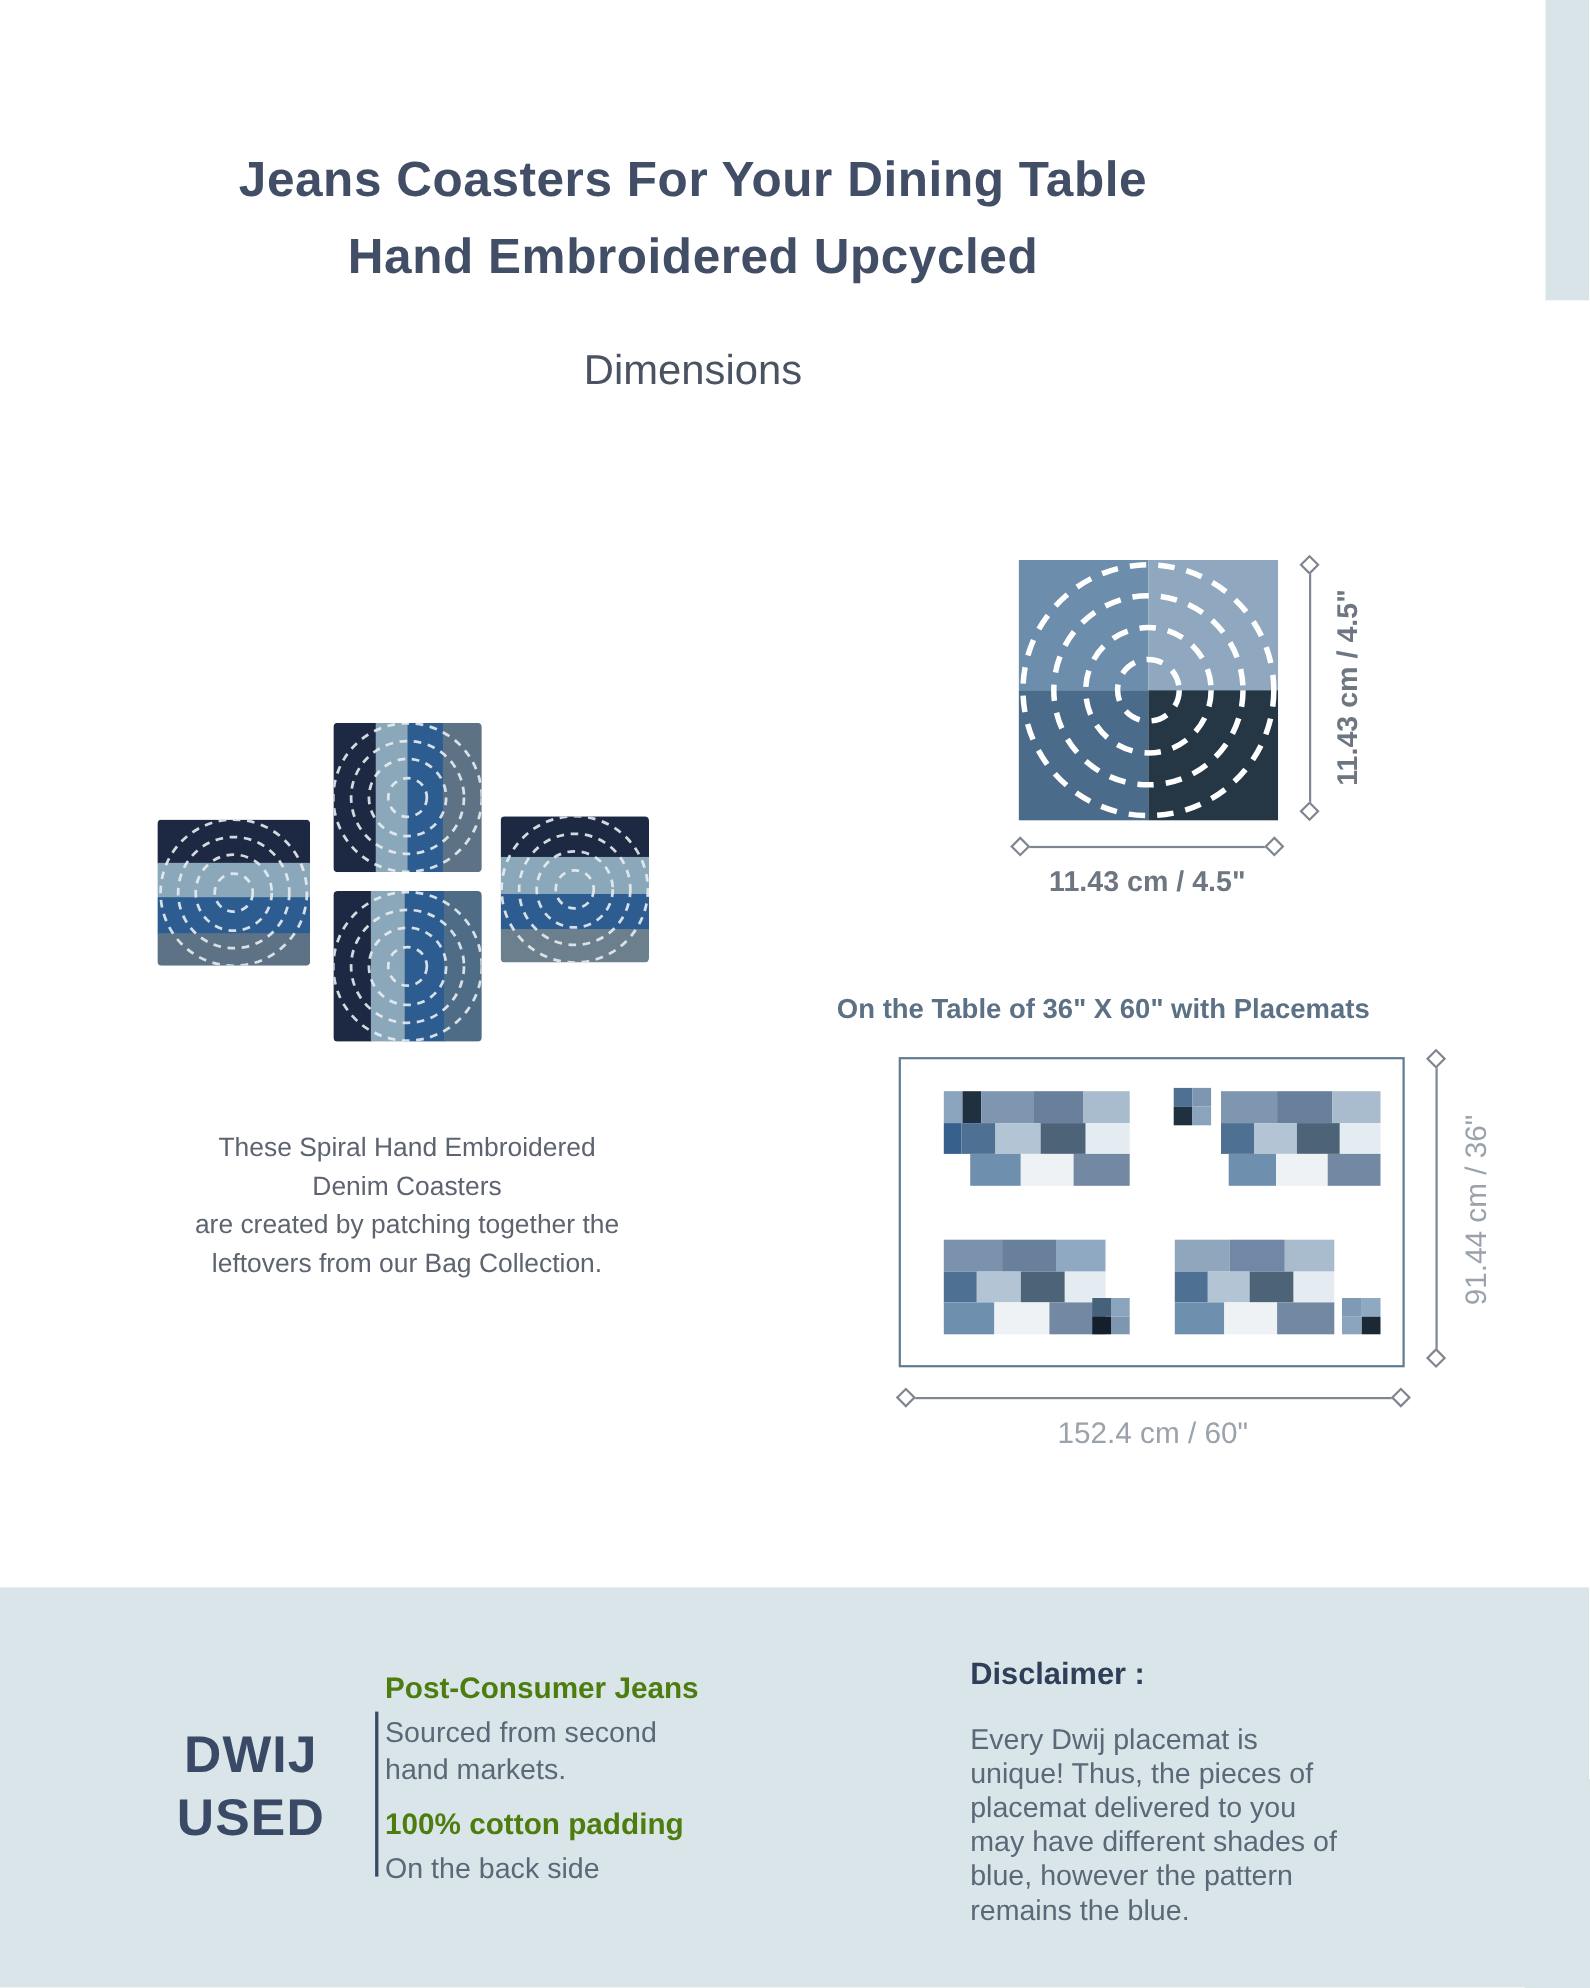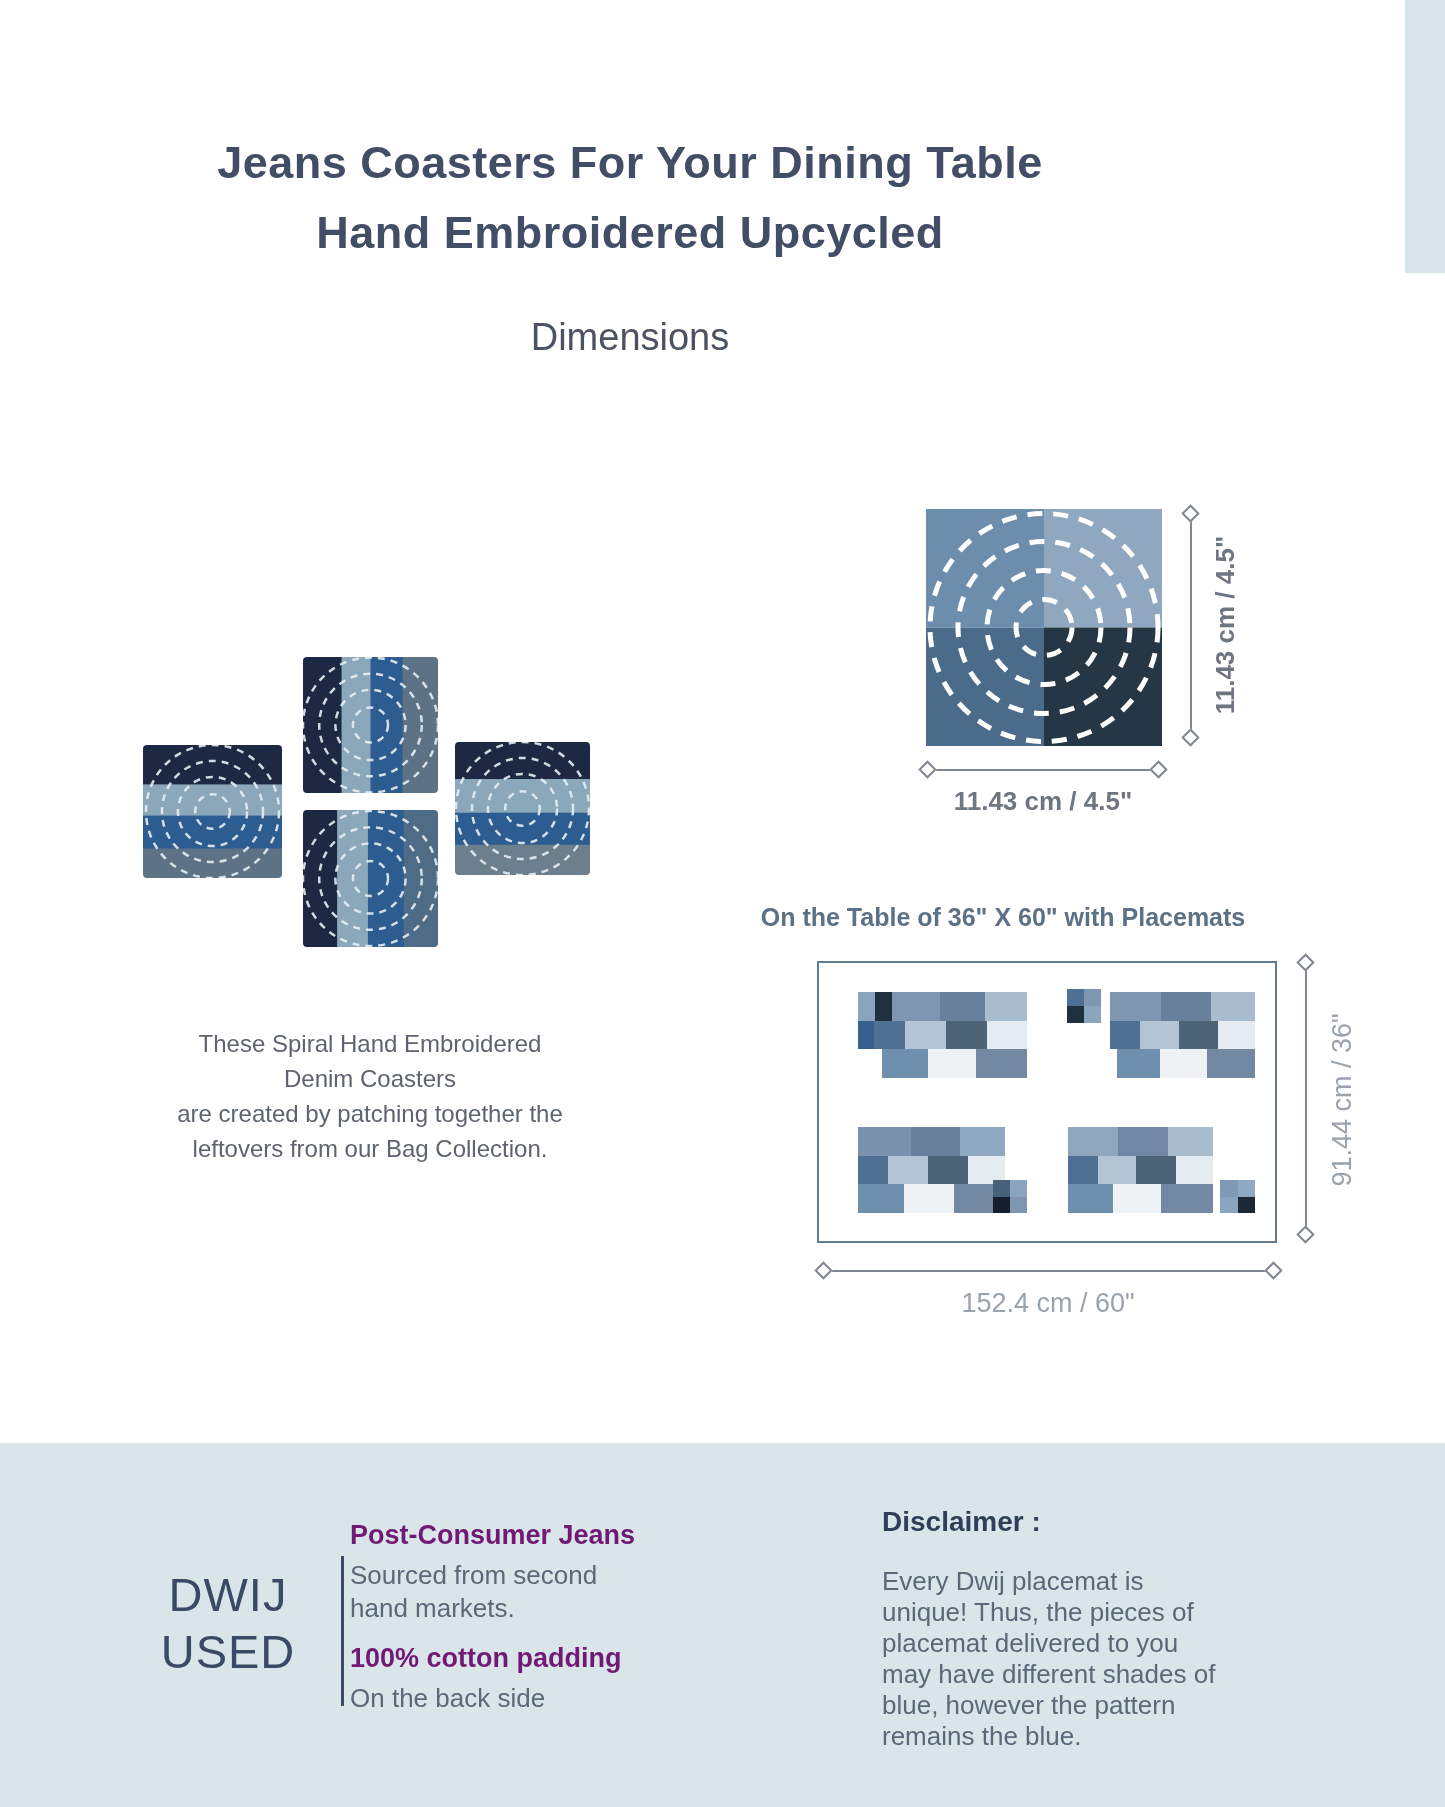--- a/index.html
+++ b/index.html
@@ -43,24 +43,24 @@
                  font-size:25px;font-weight:bold;}
   #table-rect{left:817px;top:961px;width:456px;height:278px;border:2px solid #5e7c91;background:#ffffff;}
   .placemat{position:absolute;display:flex;flex-direction:column;z-index:2;}
   .prow{flex:1;display:flex;}
   .pcell{height:100%;}
   .chip{position:absolute;display:grid;grid-template-columns:1fr 1fr;grid-template-rows:1fr 1fr;z-index:3;}
 
   
   #footer{left:0;top:1443px;width:1445px;height:364px;background:#dae5e9;}
   #brand{left:98px;top:1566px;width:260px;text-align:center;color:#3a4a66;
-         font-size:47px;font-weight:normal;line-height:57px;letter-spacing:1px;}
+         font-size:47px;font-weight:bold;line-height:57px;letter-spacing:1px;}
   #brand-divider{left:341px;top:1556px;width:3px;height:150px;background:#3a4a66;}
   #materials{left:350px;top:1520px;width:310px;}
-  .mat-heading{font-size:27px;font-weight:bold;color:#701a75;margin-bottom:8px;}
+  .mat-heading{font-size:27px;font-weight:bold;color:#4d7c0f;margin-bottom:8px;}
   .mat-body{font-size:26px;color:#5b6878;line-height:33px;white-space:pre-line;}
   .mat-group + .mat-group{margin-top:18px;}
   #disclaimer{left:882px;top:1506px;width:380px;}
   .disc-heading{font-size:28px;font-weight:bold;color:#2f3f58;margin-bottom:28px;}
   .disc-body{font-size:26px;color:#5b6878;line-height:31px;white-space:pre-line;}
 </style>
 </head>
 <body>
 
 <div id="page">

